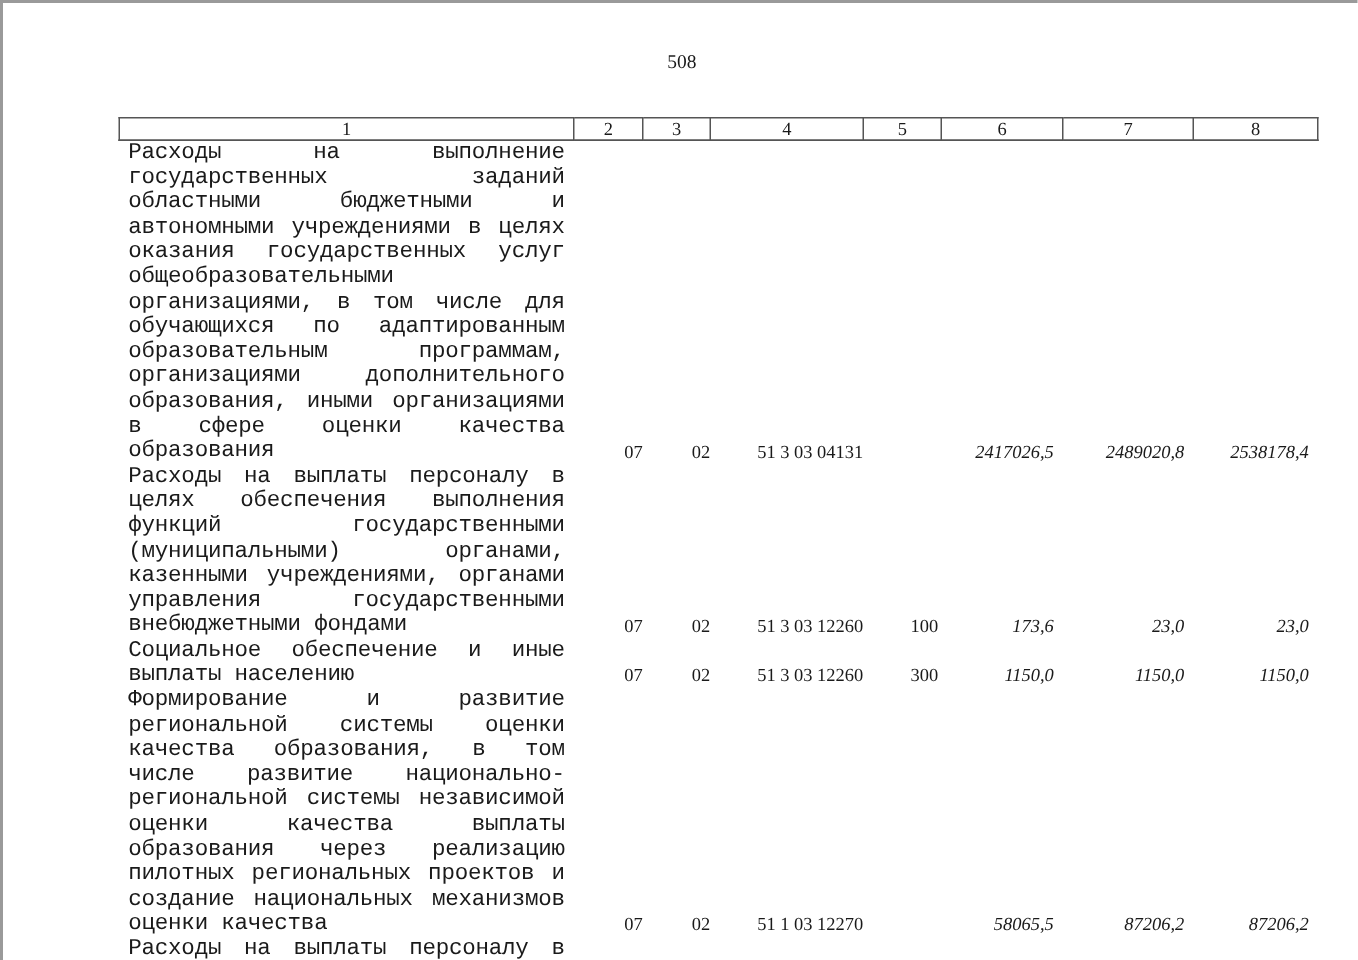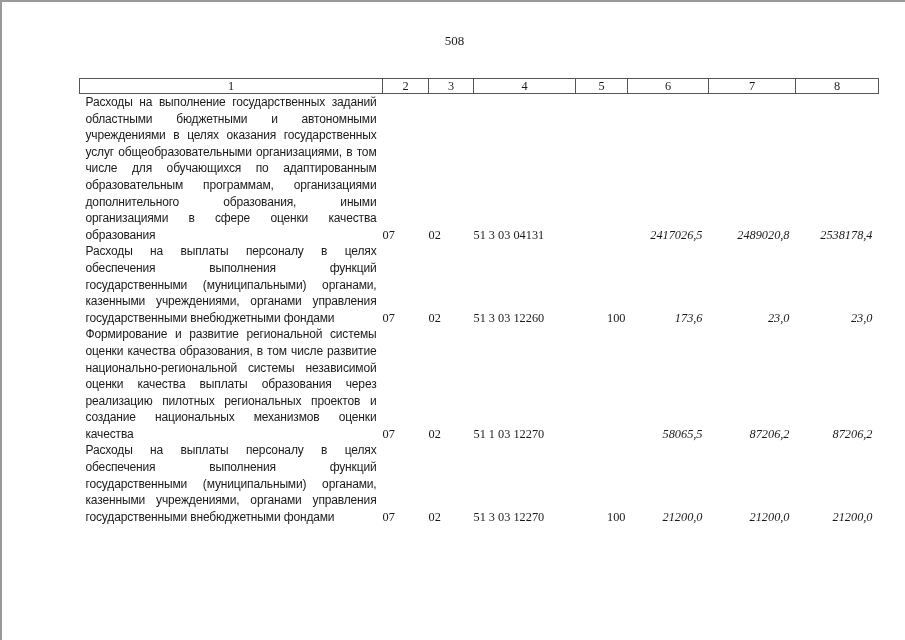--- a/index.html
+++ b/index.html
@@ -27,23 +27,23 @@
     }
     thead th {
       border: 1px solid #555; font-weight: normal; height: 14px;
       padding: 0; line-height: 14px; text-align: center;
     }
     tbody td {
       padding: 0; vertical-align: bottom; line-height: 16.6px;
     }
     td.desc {
       text-align: justify; padding-left: 6px; padding-right: 6px;
-      font-family: Liberation Sans, sans-serif; font-size: 12px; letter-spacing: -0.15px;
+      font-family: Liberation Mono, monospace; font-size: 15px; letter-spacing: -0.15px;
     }
-    td.c { text-align: left; }
+    td.c { text-align: right; }
     td.r { text-align: right; padding-right: 6px; font-style: italic; }
     td.r5 { text-align: right; padding-right: 2px; }
     tr.data-row td { padding-bottom: 0; }
   </style>
 </head>
 <body>
 
 <div class="page-number">508</div>
 
 <div class="tbl-wrap">
@@ -85,20 +85,30 @@
         <td class="desc">Расходы на выплаты персоналу в целях обеспечения выполнения функций государственными (муниципальными) органами, казенными учреждениями, органами управления государственными внебюджетными фондами</td>
         <td class="c">07</td>
         <td class="c">02</td>
         <td class="c">51 3 03 12260</td>
         <td class="r5">100</td>
         <td class="r">173,6</td>
         <td class="r">23,0</td>
         <td class="r">23,0</td>
       </tr>
       <tr class="data-row">
+        <td class="desc">Социальное обеспечение и иные выплаты населению</td>
+        <td class="c">07</td>
+        <td class="c">02</td>
+        <td class="c">51 3 03 12260</td>
+        <td class="r5">300</td>
+        <td class="r">1150,0</td>
+        <td class="r">1150,0</td>
+        <td class="r">1150,0</td>
+      </tr>
+      <tr class="data-row">
         <td class="desc">Формирование и развитие региональной системы оценки качества образования, в том числе развитие национально-региональной системы независимой оценки качества выплаты образования через реализацию пилотных региональных проектов и создание национальных механизмов оценки качества</td>
         <td class="c">07</td>
         <td class="c">02</td>
         <td class="c">51 1 03 12270</td>
         <td class="r5"></td>
         <td class="r">58065,5</td>
         <td class="r">87206,2</td>
         <td class="r">87206,2</td>
       </tr>
       <tr class="data-row">

